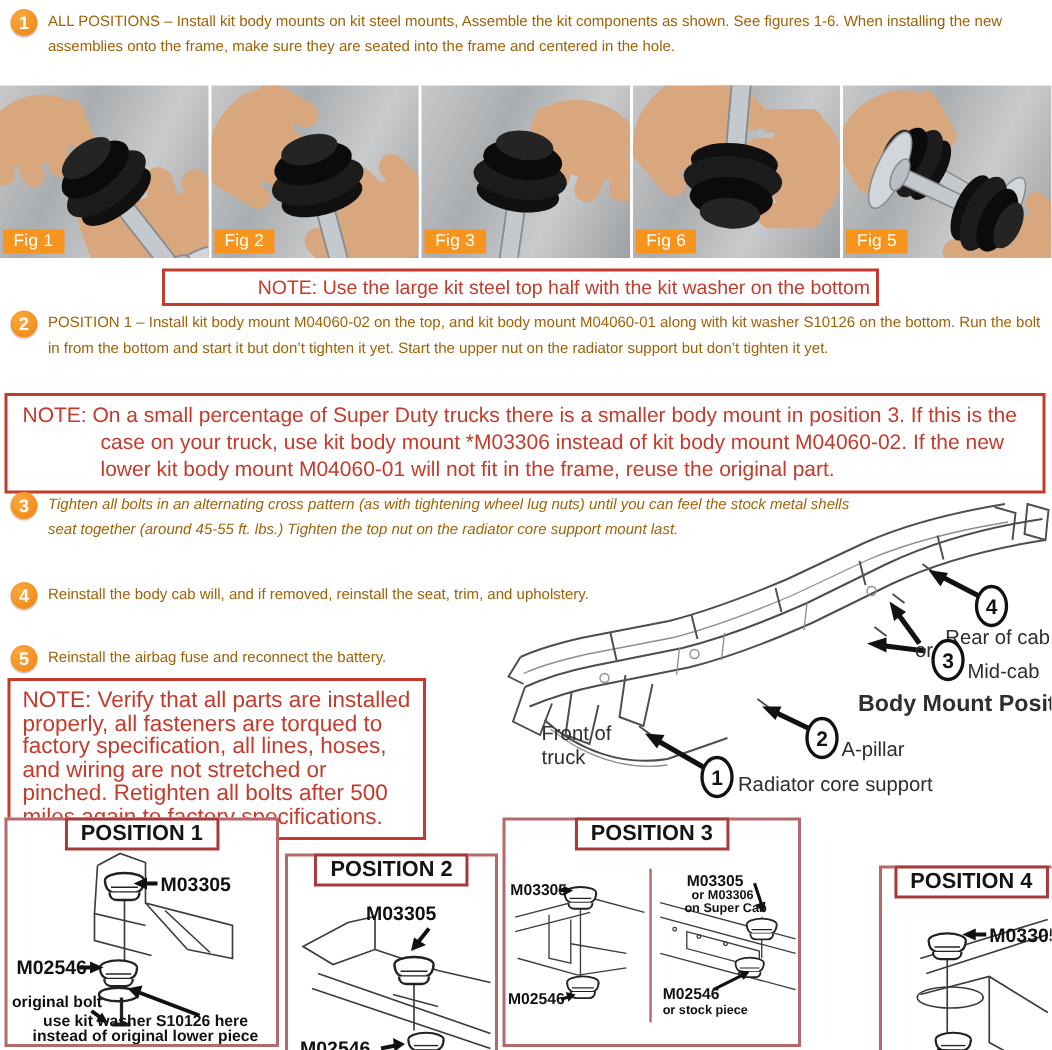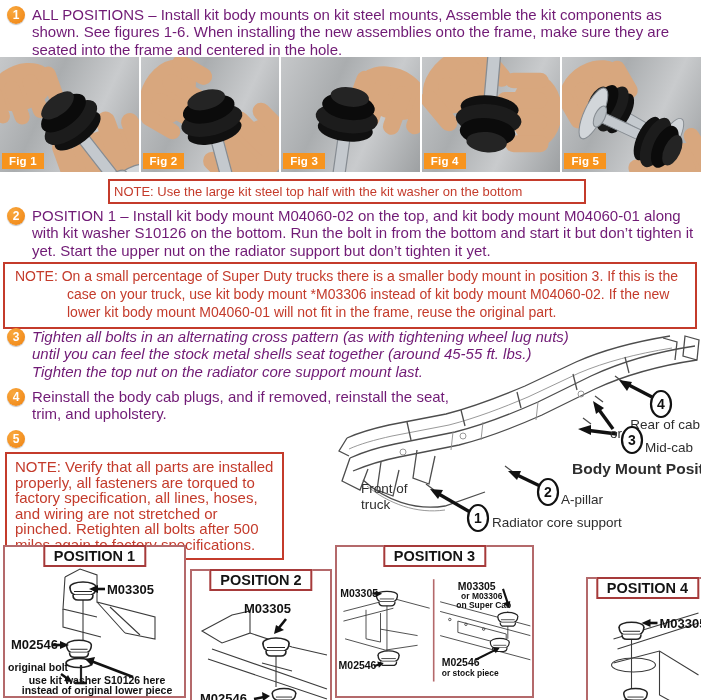--- a/index.html
+++ b/index.html
@@ -5,39 +5,39 @@
   html,body{margin:0;padding:0;}
   body{width:701px;height:700px;position:relative;background:#fff;
        font-family:"Liberation Sans",sans-serif;overflow:hidden;color:#3f3f41;}
 
   
   .step{position:absolute;display:flex;gap:7px;align-items:flex-start;}
   .step-num{flex:0 0 18px;width:18px;height:18px;border-radius:50%;
     background:radial-gradient(circle at 35% 30%, #f9a93f, #ef8211);
     color:#fff;font-weight:bold;font-size:12px;line-height:18px;text-align:center;
     box-shadow:0 1px 1px rgba(0,0,0,.25);}
-  .step-text{font-size:15px;line-height:17.4px;color:#701a75;}
+  .step-text{font-size:10px;line-height:17.4px;color:#a16207;}
   #step1{top:6px;left:7px;width:688px;}
   #step2{top:207px;left:7px;width:688px;}
   #step3{top:328px;left:7px;width:585px;}
   #step3 .step-text{width:545px;font-style:italic;}
   #step4{top:388px;left:7px;width:450px;}
   #step5{top:430px;left:7px;width:470px;}
 
   
   #photos{position:absolute;top:57px;left:0;width:701px;height:115px;display:flex;gap:2px;}
   .photo{flex:1;position:relative;overflow:hidden;
     background:linear-gradient(115deg,#c6c8ca 0%,#aaadaf 35%,#c9cbcd 65%,#9da0a2 100%);}
   .photo svg{position:absolute;inset:0;}
   .fig-badge{position:absolute;left:2px;bottom:3px;background:#f7941e;color:#fff;
-    font-weight:bold;font-size:11.5px;padding:2px 7px;letter-spacing:.2px;margin-top:44px;}
+    font-weight:normal;font-size:11.5px;padding:2px 7px;letter-spacing:.2px;margin-top:44px;}
 
   
   .note{border:2px solid #c43b2b;color:#c43b2b;background:#fff;position:absolute;}
-  #note1{top:179px;left:108px;width:478px;font-size:13px;text-align:left;
+  #note1{top:179px;left:108px;width:478px;font-size:13px;text-align:right;
          padding:3px 4px;box-sizing:border-box;}
   #note2{top:262px;left:3px;width:694px;font-size:14px;line-height:18.2px;
          padding:3px 8px 5px 8px;box-sizing:border-box;
          padding-left:62px;text-indent:-52px;}
   #note3{top:452px;left:5px;width:279px;font-size:15px;line-height:15.6px;
          padding:5px 8px;box-sizing:border-box;}
 
   
   #frame-diagram{position:absolute;top:330px;left:333px;width:368px;height:214px;}
   .sketch{stroke:#4d4d4d;stroke-width:1.3;fill:none;}
@@ -121,21 +121,21 @@
       <use href="#asm" transform="translate(55,48) rotate(8)"></use>
     </svg>
     <span class="fig-badge">Fig 3</span>
   </div>
   <div class="photo">
     <svg viewBox="0 0 115 115">
       <use href="#hand" transform="translate(30,20) rotate(140) scale(1.1)"></use>
       <use href="#hand" transform="translate(95,45) rotate(-90)"></use>
       <use href="#asm" transform="translate(55,55) rotate(185) scale(1.05)"></use>
     </svg>
-    <span class="fig-badge">Fig 4</span>
+    <span class="fig-badge">Fig 6</span>
   </div>
   <div class="photo">
     <svg viewBox="0 0 115 115">
       <use href="#hand" transform="translate(25,25) rotate(150) scale(0.95)"></use>
       <use href="#hand" transform="translate(95,95) rotate(-30)"></use>
       <use href="#asm" transform="translate(40,42) rotate(-60) scale(0.8)"></use>
       <use href="#asm" transform="translate(80,72) rotate(115) scale(0.85)"></use>
     </svg>
     <span class="fig-badge">Fig 5</span>
   </div>
@@ -149,24 +149,25 @@
 </div>
 
 <div class="note" id="note2">NOTE: On a small percentage of Super Duty trucks there is a smaller body mount in position 3. If this is the case on your truck, use kit body mount *M03306 instead of kit body mount M04060-02. If the new lower kit body mount M04060-01 will not fit in the frame, reuse the original part.</div>
 
 <div class="step" id="step3">
   <div class="step-num">3</div>
   <div class="step-text">Tighten all bolts in an alternating cross pattern (as with tightening wheel lug nuts) until you can feel the stock metal shells seat together (around 45-55 ft. lbs.) Tighten the top nut on the radiator core support mount last.</div>
 </div>
 <div class="step" id="step4">
   <div class="step-num">4</div>
-  <div class="step-text">Reinstall the body cab plugs, and if removed, reinstall the seat, trim, and upholstery.</div>
+  <div class="step-text">Reinstall the body cab will, and if removed, reinstall the seat, trim, and upholstery.</div>
 </div>
 <div class="step" id="step5">
   <div class="step-num">5</div>
+  <div class="step-text">Reinstall the airbag fuse and reconnect the battery.</div>
 </div>
 
 <div class="note" id="note3">NOTE: Verify that all parts are installed properly, all fasteners are torqued to factory specification, all lines, hoses, and wiring are not stretched or pinched. Retighten all bolts after 500 miles again to factory specifications.</div>
 
 <svg id="frame-diagram" viewBox="0 0 368 214">
 
   <g>
     <path class="sketch" d="M362,16 C322,22 288,32 258,46 L205,72 C178,84 150,95 122,102 L62,114 C42,118 28,123 17,128"></path>
     <path class="sketch" d="M364,30 C324,36 290,46 262,59 L209,85 C182,97 154,108 126,115 L66,127 C46,131 32,136 20,141"></path>
     <path class="sketch" d="M337,6 C300,12 270,20 243,32 L192,56 C166,67 140,77 113,84 L56,95 C38,99 25,103 14,108"></path>

